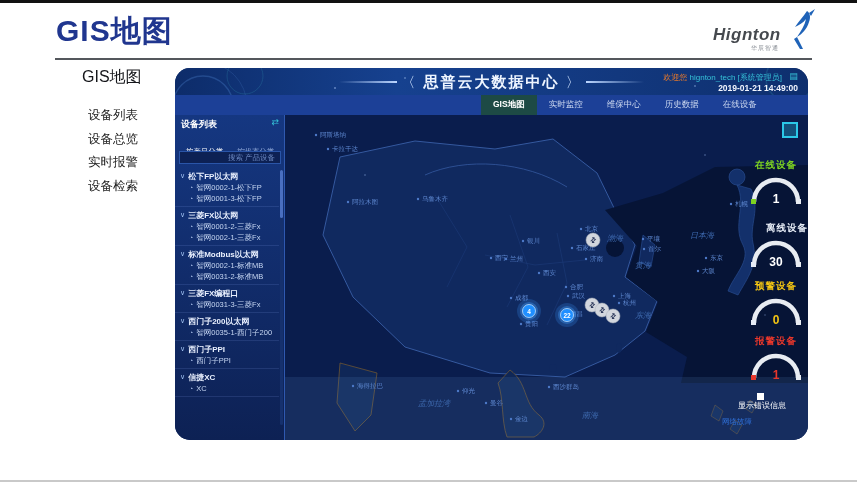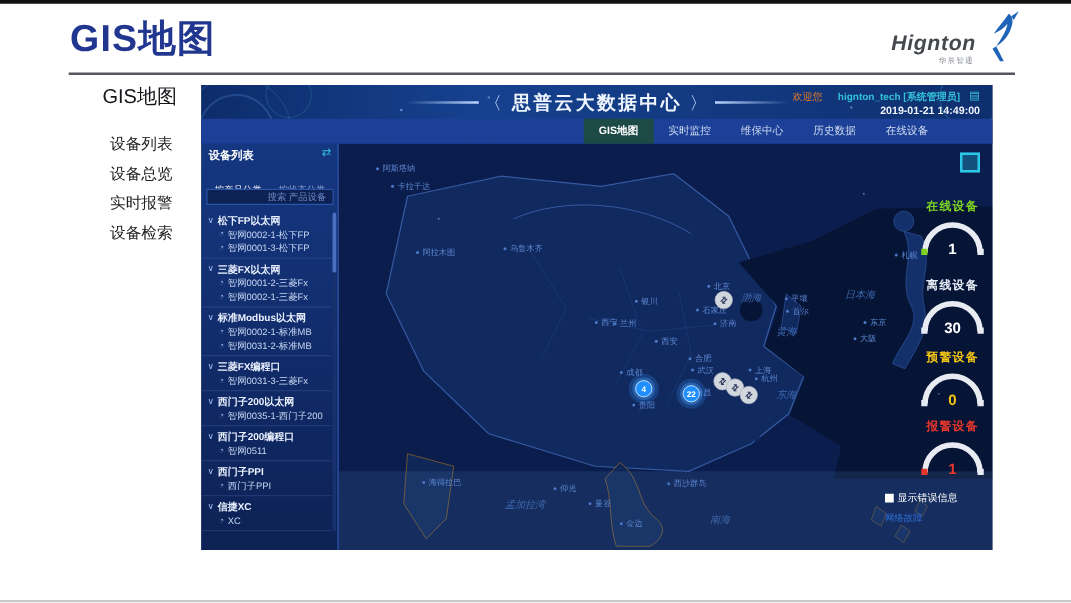--- a/index.html
+++ b/index.html
@@ -13,33 +13,33 @@
   .logo .brand{position:absolute;left:0;top:14px;font-size:17px;font-weight:bold;font-style:italic;color:#45494e;letter-spacing:.5px;}
   .logo .sub{position:absolute;left:38px;top:33px;font-size:6px;color:#8a8f96;letter-spacing:1px;}
   .logo svg{position:absolute;right:-6px;top:-4px;}
 
   
   .side-heading{position:absolute;left:82px;top:64px;font-size:16px;color:#15161a;}
   .side-nav{position:absolute;left:88px;top:104px;list-style:none;margin:0;padding:0;}
   .side-nav li{font-size:12.5px;color:#222;margin-bottom:6.5px;cursor:pointer;}
 
   
-  .dash{position:absolute;left:161px;top:65px;width:633px;height:372px;overflow:hidden;
-        background:linear-gradient(135deg,#0e2a66,#0c2157);}
+  .dash{position:absolute;left:175px;top:65px;width:633px;height:372px;overflow:hidden;
+        background:linear-gradient(135deg,#0e2a66,#0c2157);border-radius:15px;}
   .dash-hdr{position:absolute;left:0;top:0;width:633px;height:47px;
         background:linear-gradient(90deg,#0d2c6a,#16418f 35%,#12387e 70%,#0e2f6e);}
   .deco{position:absolute;left:0;top:0;pointer-events:none;}
   .dash-title{position:absolute;left:0;right:0;top:5px;text-align:center;color:#eef5ff;font-size:15px;font-weight:bold;letter-spacing:2px;}
   .dash-title .flank{display:inline-block;vertical-align:middle;width:58px;height:2px;
         background:linear-gradient(90deg,rgba(190,220,255,0),#bcd6ff);margin:0 4px 3px 0;}
   .dash-title .flank.r{transform:scaleX(-1);margin:0 0 3px 4px;}
   .dash-title .ang{font-weight:normal;color:#cfe3ff;font-size:14px;}
   .welcome{position:absolute;right:26px;top:4px;font-size:8px;white-space:nowrap;}
   .welcome .pre{color:#e8792a;}
-  .welcome .usr{color:#35c2d8;margin-left:10px;font-weight:bold;}
+  .welcome .usr{color:#35c2d8;margin-left:0;}
   .menu-icon{position:absolute;right:10px;top:3px;color:#35c2d8;font-size:9px;}
   .datetime{position:absolute;right:10px;top:15px;font-size:8.5px;font-weight:bold;color:#f2f6ff;}
 
   .dash-tabs{position:absolute;left:0;top:27px;width:633px;height:20px;background:#1c4097;
         display:flex;align-items:stretch;padding-left:306px;box-sizing:border-box;}
   .dash-tab{font-size:8.5px;color:#cdd9f0;padding:0 12px;display:flex;align-items:center;cursor:pointer;}
   .dash-tab.active{background:#1d4a45;color:#fff;font-weight:bold;}
 
   
   .panel{position:absolute;left:0;top:47px;width:110px;height:325px;
@@ -72,21 +72,21 @@
   .map-wrap svg.map{position:absolute;left:0;top:0;}
   .fullscreen-icon{position:absolute;right:10px;top:7px;width:12px;height:12px;border:2px solid #2bc8e8;
         background:rgba(43,200,232,.3);cursor:pointer;}
 
   
   .gauge{position:absolute;width:64px;text-align:center;}
   .gauge .glabel{font-size:9.5px;font-weight:bold;letter-spacing:1px;}
   .gauge svg{display:block;margin:1px auto 0;}
   
   .map-footer{position:absolute;right:6px;top:278px;width:80px;font-size:8px;color:#fff;text-align:left;}
-  .cbrow{display:flex;align-items:center;cursor:pointer;}
+  .cbrow{display:flex;align-items:center;cursor:pointer;flex-direction:column;}
   .cbox{width:7px;height:7px;background:#fff;margin-right:3px;flex:none;}
   .netstat{margin-top:6px;color:#2f6fd6;font-size:7.5px;cursor:pointer;}
 </style>
 </head>
 <body>
 
 <div class="page">
 
   <div class="hdr-title">GIS地图</div>
   <div class="logo">
@@ -208,30 +208,20 @@
             </div>
           </div>
           <div class="tgroup">
             <div class="grow">
               <span class="caret">∨</span>
               <span class="glabel">西门子200以太网</span>
             </div>
             <div class="leaf">
               <span class="dicon">◔</span>
               <span class="dlabel">智网0035-1-西门子200</span>
-            </div>
-          </div>
-          <div class="tgroup">
-            <div class="grow">
-              <span class="caret">∨</span>
-              <span class="glabel">西门子200编程口</span>
-            </div>
-            <div class="leaf">
-              <span class="dicon">◔</span>
-              <span class="dlabel">智网0511</span>
             </div>
           </div>
           <div class="tgroup">
             <div class="grow">
               <span class="caret">∨</span>
               <span class="glabel">西门子PPI</span>
             </div>
             <div class="leaf">
               <span class="dicon">◔</span>
               <span class="dlabel">西门子PPI</span>
@@ -383,21 +373,21 @@
       <div id="gauges">
           <div class="gauge" style="top: 44px; right: 0px;">
             <div class="glabel" style="color: rgb(126, 211, 33);">在线设备</div>
             <svg width="56" height="34" viewBox="0 0 56 34">
               <path d="M6,29 A22,22 0 1 1 50,29" fill="none" stroke="#e8ecf2" stroke-width="4.5"></path>
               <rect x="3" y="26" width="5" height="5" fill="#7ed321"></rect>
               <rect x="48" y="26" width="5" height="5" fill="#e8ecf2"></rect>
               <text x="28" y="30" font-size="12" font-weight="bold" fill="#ffffff" text-anchor="middle">1</text>
             </svg>
           </div>
-          <div class="gauge" style="top: 107px; right: 0px;">
+          <div class="gauge" style="top: 107px; right: 0px; text-align: right;">
             <div class="glabel" style="color: rgb(230, 236, 246);">离线设备</div>
             <svg width="56" height="34" viewBox="0 0 56 34">
               <path d="M6,29 A22,22 0 1 1 50,29" fill="none" stroke="#e8ecf2" stroke-width="4.5"></path>
               <rect x="3" y="26" width="5" height="5" fill="#e6ecf6"></rect>
               <rect x="48" y="26" width="5" height="5" fill="#e8ecf2"></rect>
               <text x="28" y="30" font-size="12" font-weight="bold" fill="#ffffff" text-anchor="middle">30</text>
             </svg>
           </div>
           <div class="gauge" style="top: 165px; right: 0px;">
             <div class="glabel" style="color: rgb(243, 197, 19);">预警设备</div>

